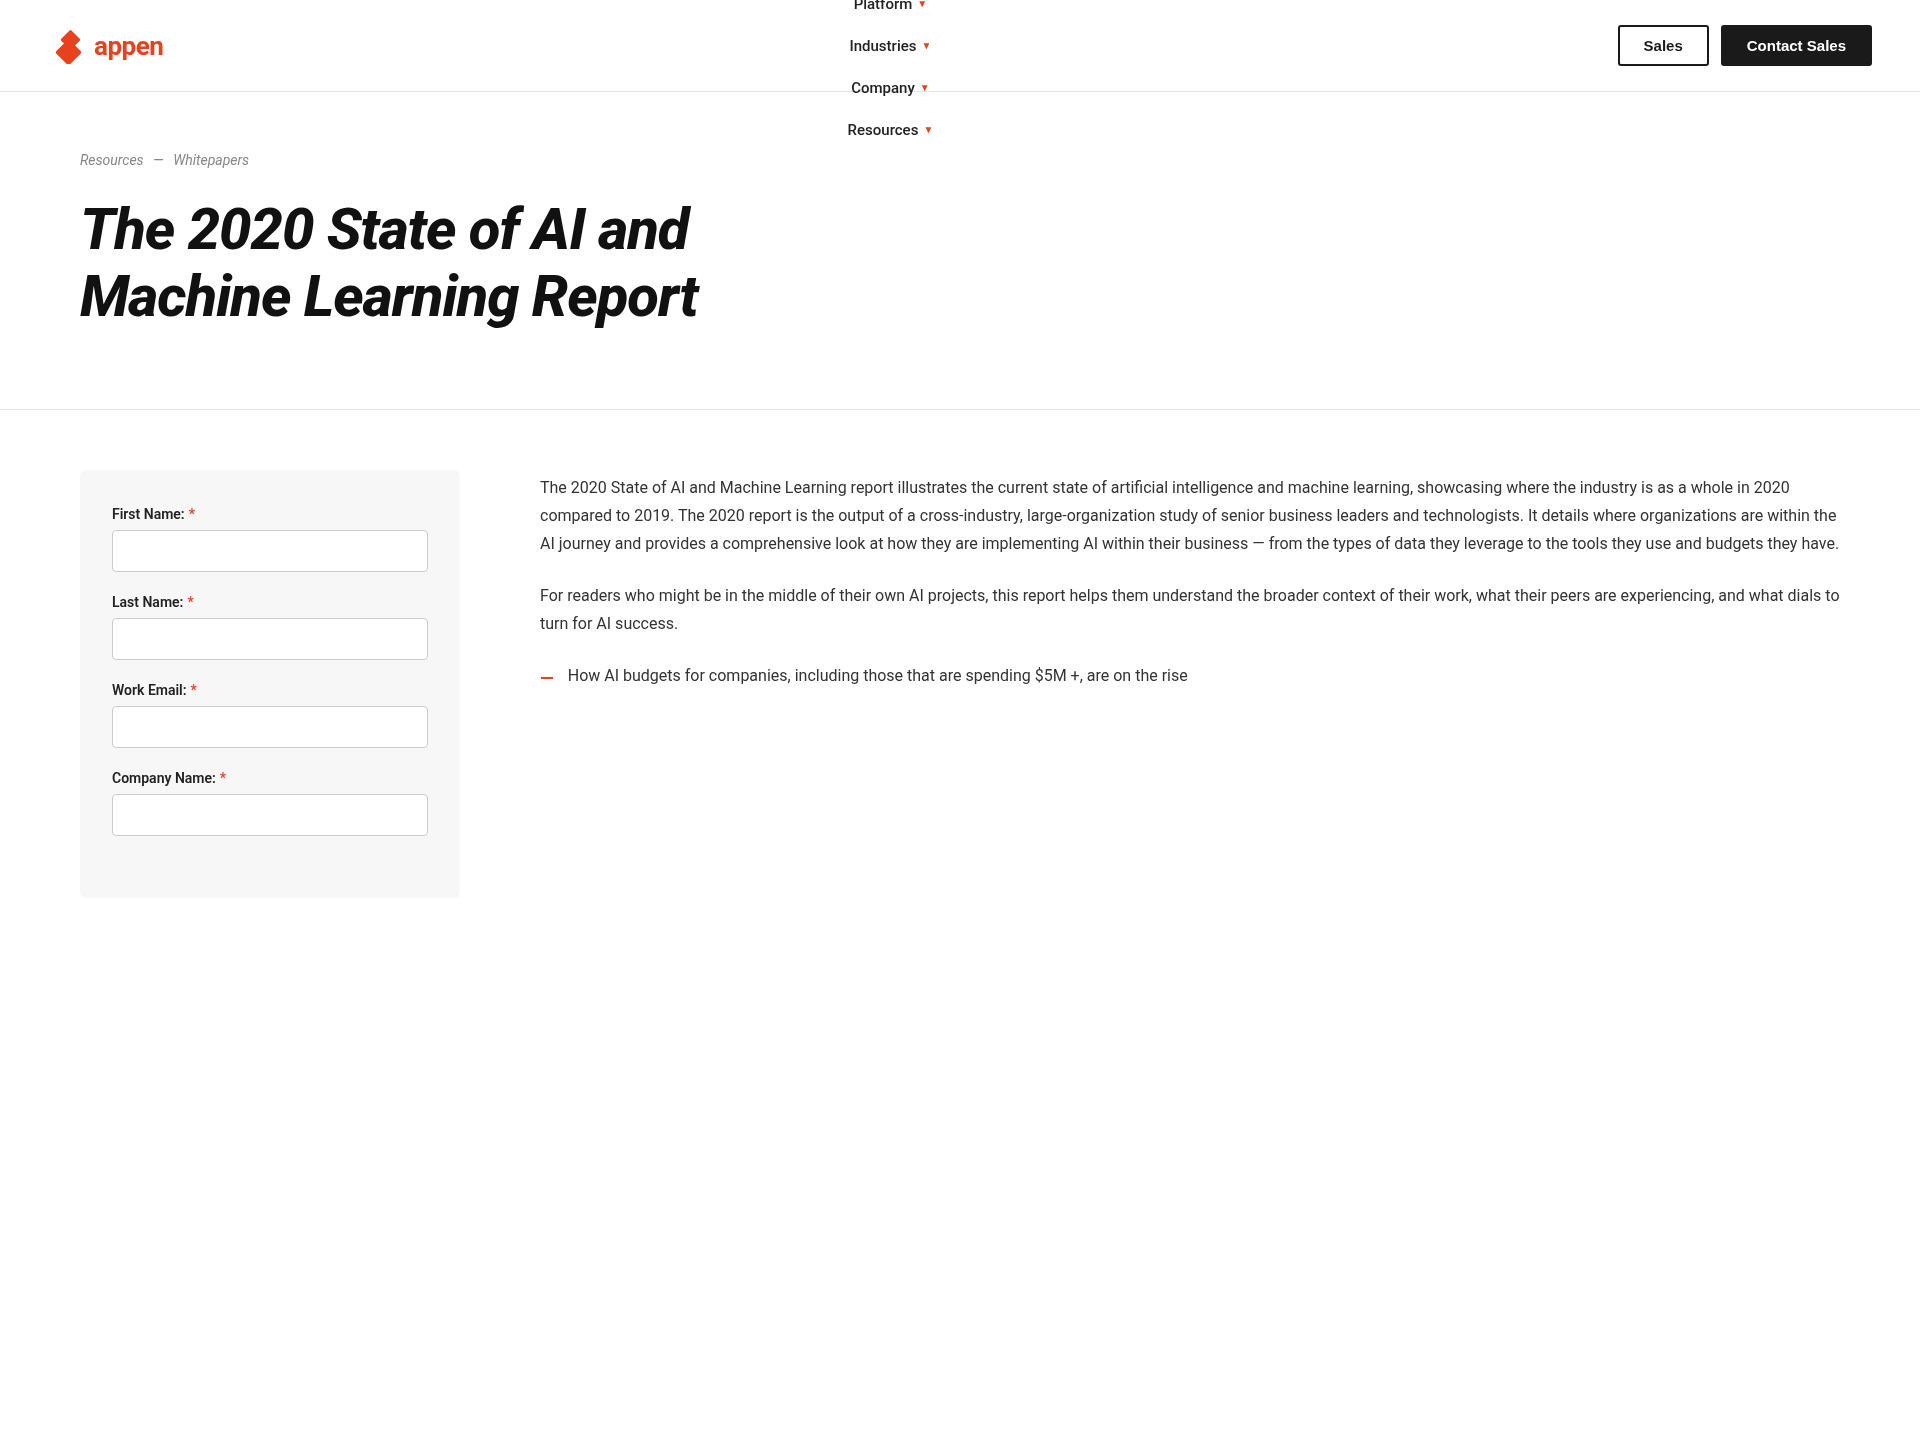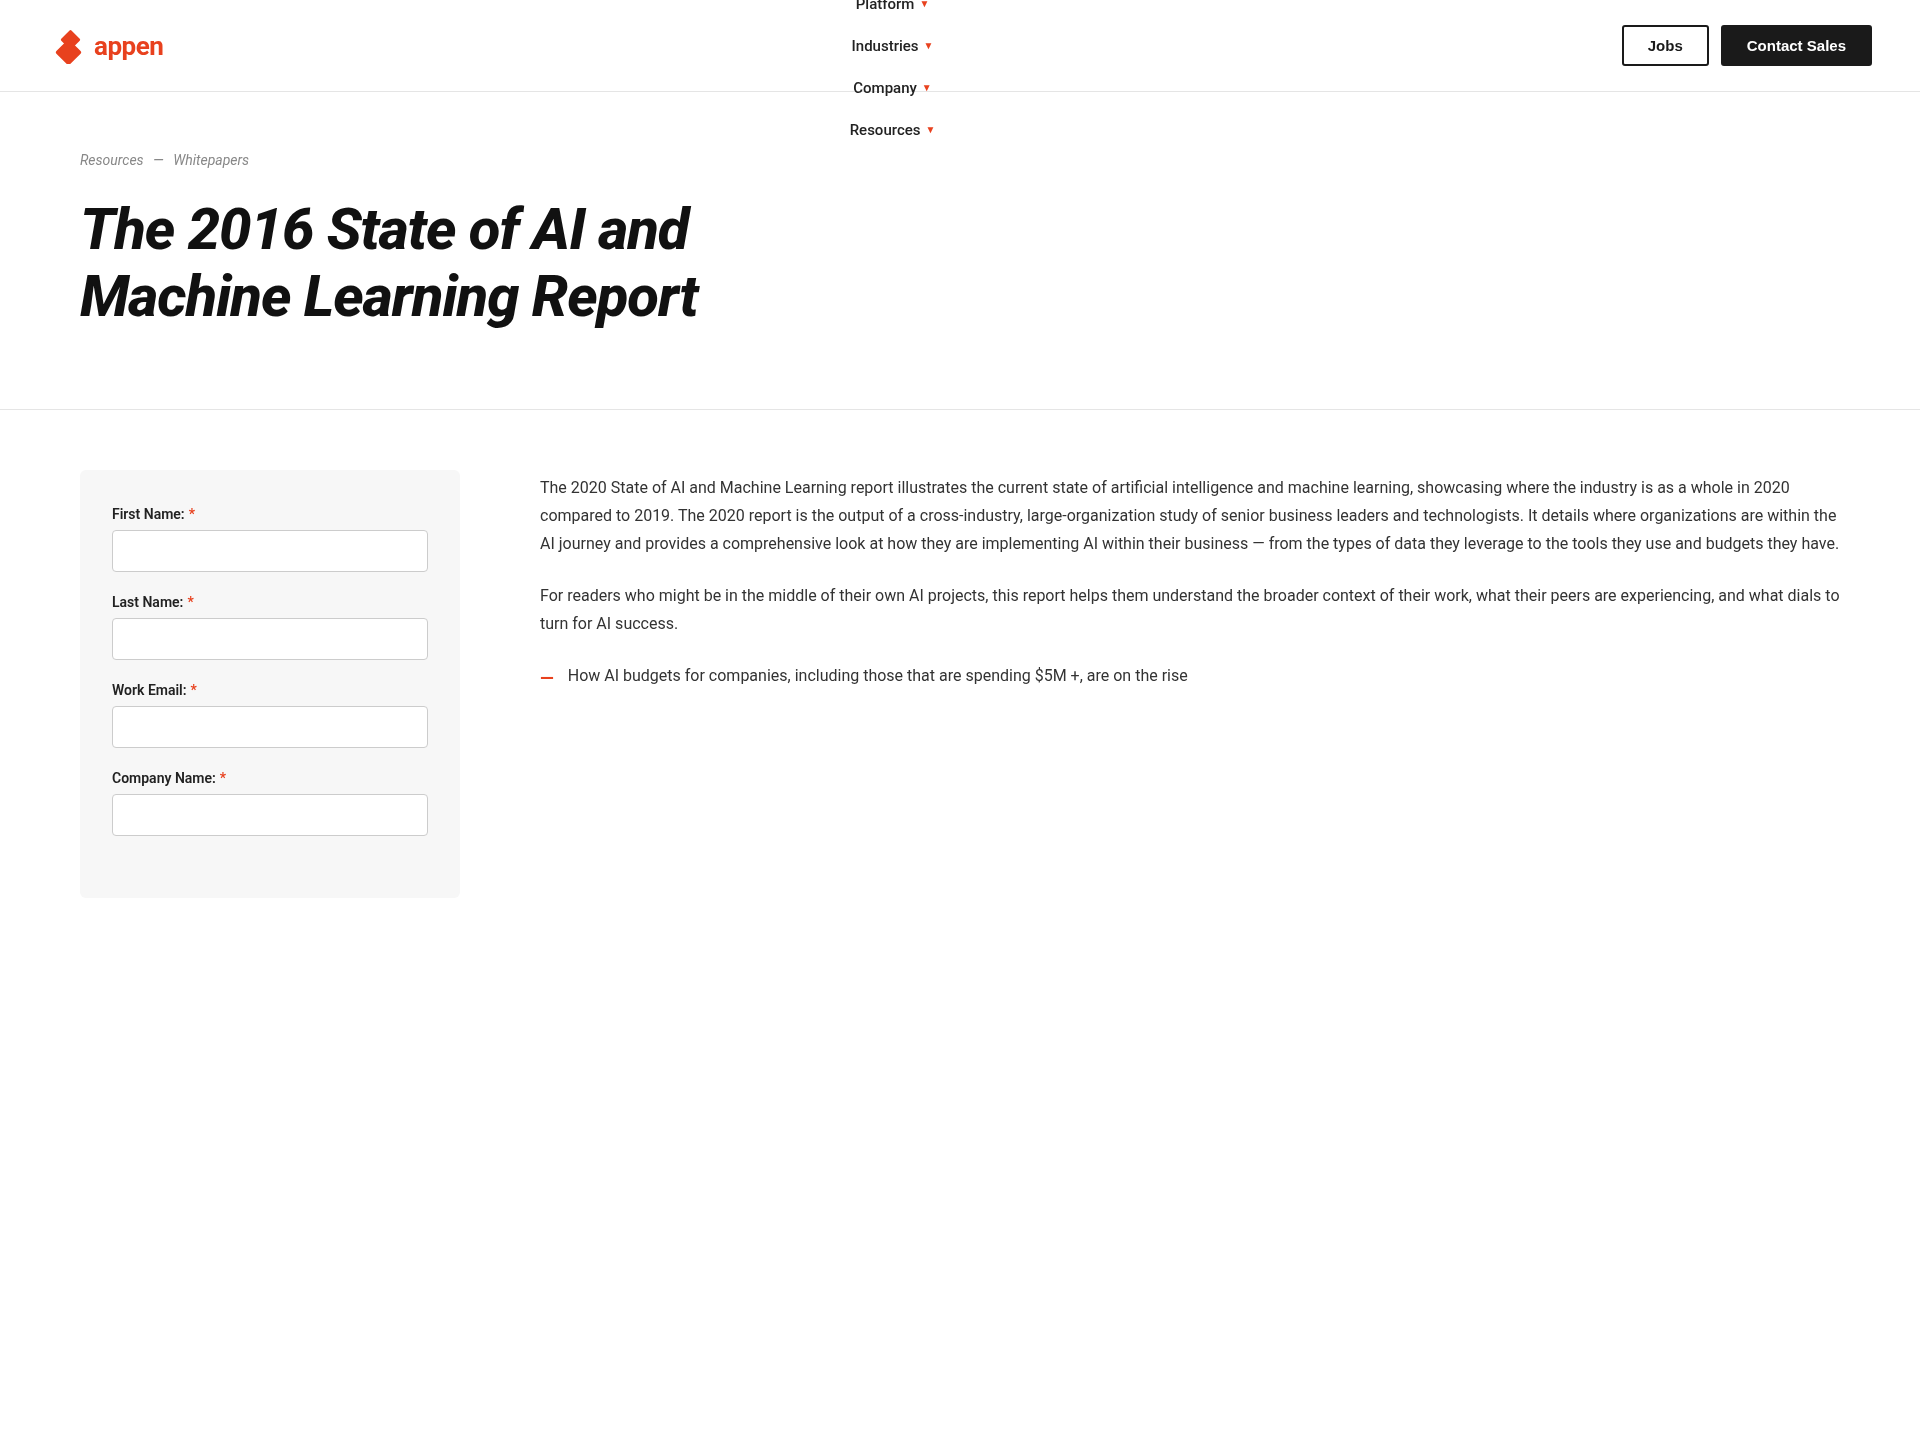--- a/index.html
+++ b/index.html
@@ -241,33 +241,33 @@
       <span>Company</span>
       <span class="chevron">▼</span>
     </div>
     <div class="nav-item">
       <span>Resources</span>
       <span class="chevron">▼</span>
     </div>
   </nav>
 
   <div class="header-actions">
-    <button class="btn-jobs">Jobs</button>
+    <button class="btn-jobs">Sales</button>
     <button class="btn-contact">Contact Sales</button>
   </div>
 </header>
 
 <section class="hero-section">
   <div class="breadcrumb">
     <span class="breadcrumb-link">Resources</span>
     <span class="breadcrumb-separator">—</span>
     <span class="breadcrumb-current">Whitepapers</span>
   </div>
   <h1 class="hero-title">
-    <span>The 2016 State of AI and</span><br>
+    <span>The 2020 State of AI and</span><br>
     <span>Machine Learning Report</span>
   </h1>
 </section>
 
 <section class="content-section">
 
   <div class="form-card">
     <div class="form-group">
       <label class="form-label">
         <span>First Name:</span>

